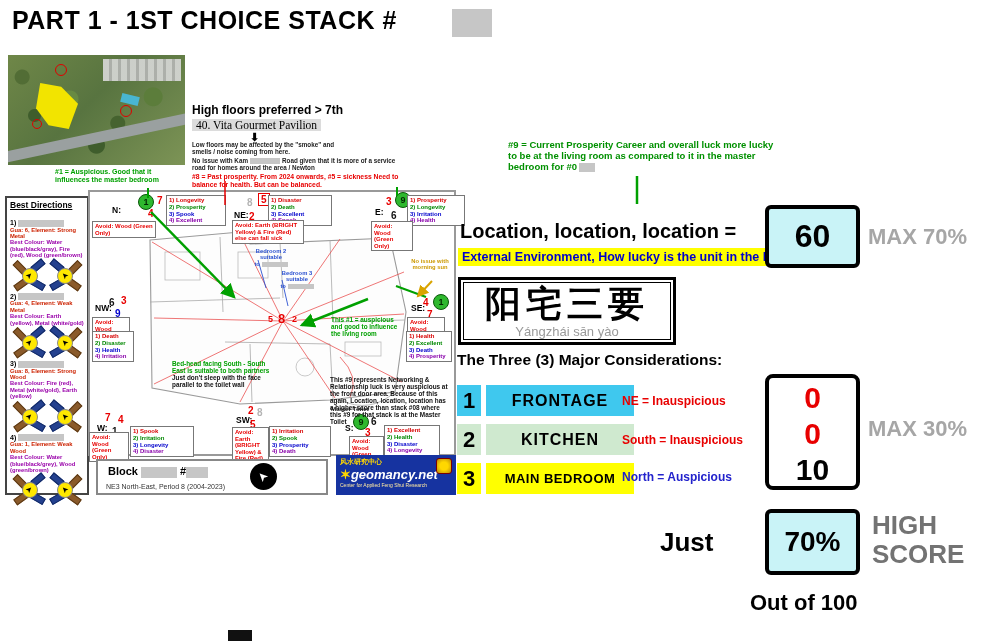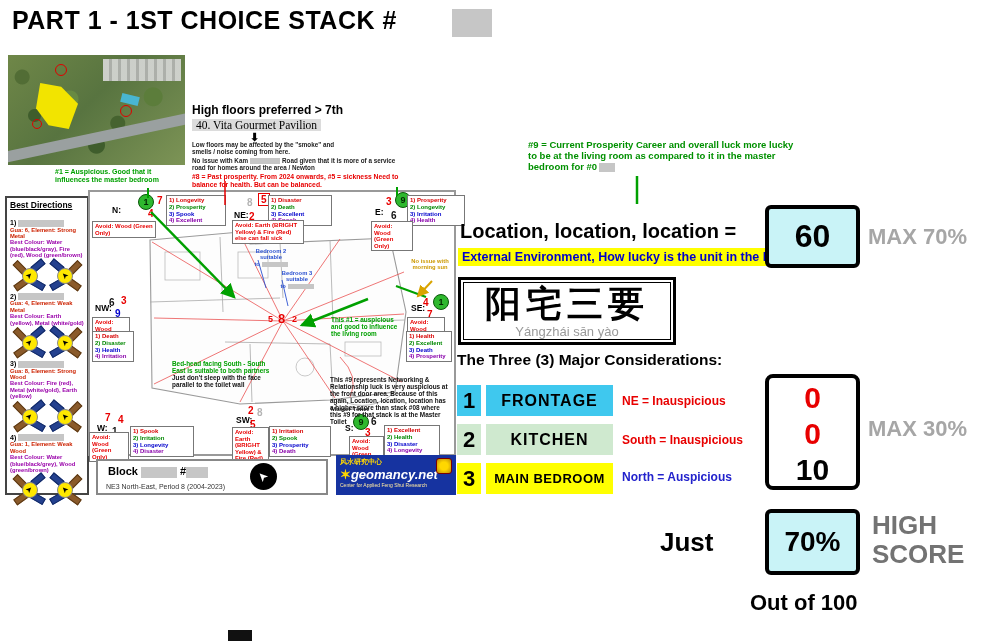--- a/index.html
+++ b/index.html
@@ -30,21 +30,21 @@
   .photo-pool{left:113px;top:40px;width:18px;height:9px;background:#49b6d2;transform:rotate(14deg);}
   .photo-mark{border:1.5px solid #e00000;border-radius:50%;}
 
   
   .note-high{left:192px;top:103px;font-size:12px;font-weight:bold;}
   .note-pav{left:192px;top:119px;font-family:"Liberation Serif",serif;font-size:11.5px;background:#dcdcdc;padding:0 4px;}
   .note-arrow{left:250px;top:131px;font-size:11px;font-weight:bold;}
   .note-smoke{left:192px;top:141px;width:160px;font-size:6.3px;line-height:7px;font-weight:bold;color:#222;}
   .note-road{left:192px;top:157px;width:210px;font-size:6.3px;line-height:7px;font-weight:bold;color:#222;}
   .note-star8{left:192px;top:173px;width:220px;font-size:6.8px;line-height:7.5px;font-weight:bold;color:#e80000;}
-  .note-star9{left:528px;top:139px;width:268px;font-size:9.5px;line-height:11px;font-weight:bold;color:#009000;}
+  .note-star9{left:508px;top:139px;width:268px;font-size:9.5px;line-height:11px;font-weight:bold;color:#009000;}
   .note-star1{left:55px;top:168px;width:112px;font-size:7px;line-height:8px;font-weight:bold;color:#00a000;}
 
   
   .bd-panel{left:5px;top:196px;width:84px;height:299px;border:2px solid #444;background:#fff;box-sizing:border-box;}
   .bd-title{font-size:8.5px;font-weight:bold;text-decoration:underline;padding:2px 3px 8px;}
   .bd-item{padding:1px 3px 0;}
   .bd-num{font-size:7px;font-weight:bold;}
   .bd-gua{font-size:5.8px;line-height:6.4px;font-weight:bold;color:#cc2200;}
   .bd-colour{font-size:5.8px;line-height:6.4px;font-weight:bold;color:#9900aa;}
   .bd-icons{height:33px;display:flex;justify-content:space-around;align-items:center;}
@@ -103,21 +103,21 @@
      display:flex;align-items:center;justify-content:center;font-size:32px;font-weight:bold;box-sizing:border-box;}
   .score60{left:765px;top:205px;}
   .max-label{font-size:22px;font-weight:bold;color:#a6a6a6;}
   .max70{left:868px;top:224px;}
   .yz-box{left:458px;top:277px;width:218px;height:68px;border:3px solid #000;box-sizing:border-box;}
   .yz-inner{position:absolute;inset:2px;border:1px solid #000;text-align:center;}
   .yz-cn{font-size:36px;font-weight:bold;letter-spacing:5px;line-height:42px;}
   .yz-pinyin{font-size:13px;color:#9a9a9a;line-height:14px;}
   .cons-head{left:457px;top:351px;font-size:15.5px;font-weight:bold;}
   .cons-num{width:24px;height:31px;text-align:center;line-height:31px;font-size:22px;font-weight:bold;}
-  .cons-label{height:31px;width:127px;text-align:center;font-weight:bold;box-sizing:border-box;
+  .cons-label{height:31px;width:148px;text-align:center;font-weight:bold;box-sizing:border-box;
      display:flex;align-items:center;justify-content:center;}
   .cons-note{font-size:12px;font-weight:bold;}
   .note-red{color:#e80000;} .note-blue{color:#2222cc;}
   .scores-box{left:765px;top:374px;width:95px;height:116px;border:4px solid #000;border-radius:8px;
      box-sizing:border-box;text-align:center;padding-top:2px;}
   .scores-box div{font-size:30px;font-weight:bold;line-height:36px;}
   .sc-red{color:#e80000;} .sc-black{color:#000;}
   .max30{left:868px;top:416px;}
   .total-label{left:660px;top:527px;font-size:26px;font-weight:bold;}
   .total-box{left:765px;top:509px;width:95px;height:66px;font-size:28px;}

